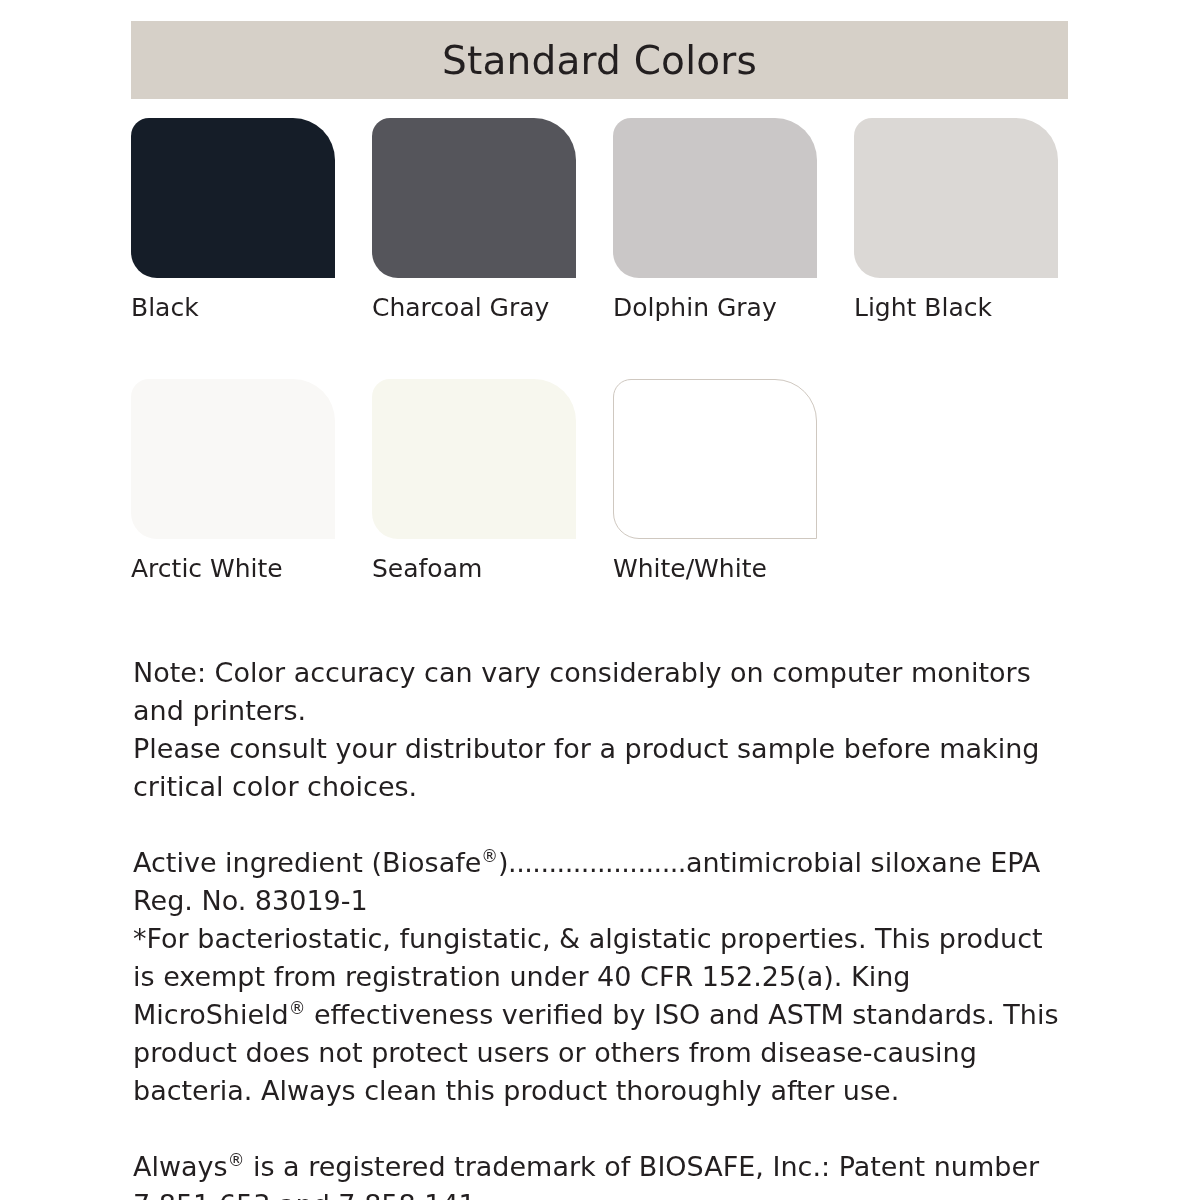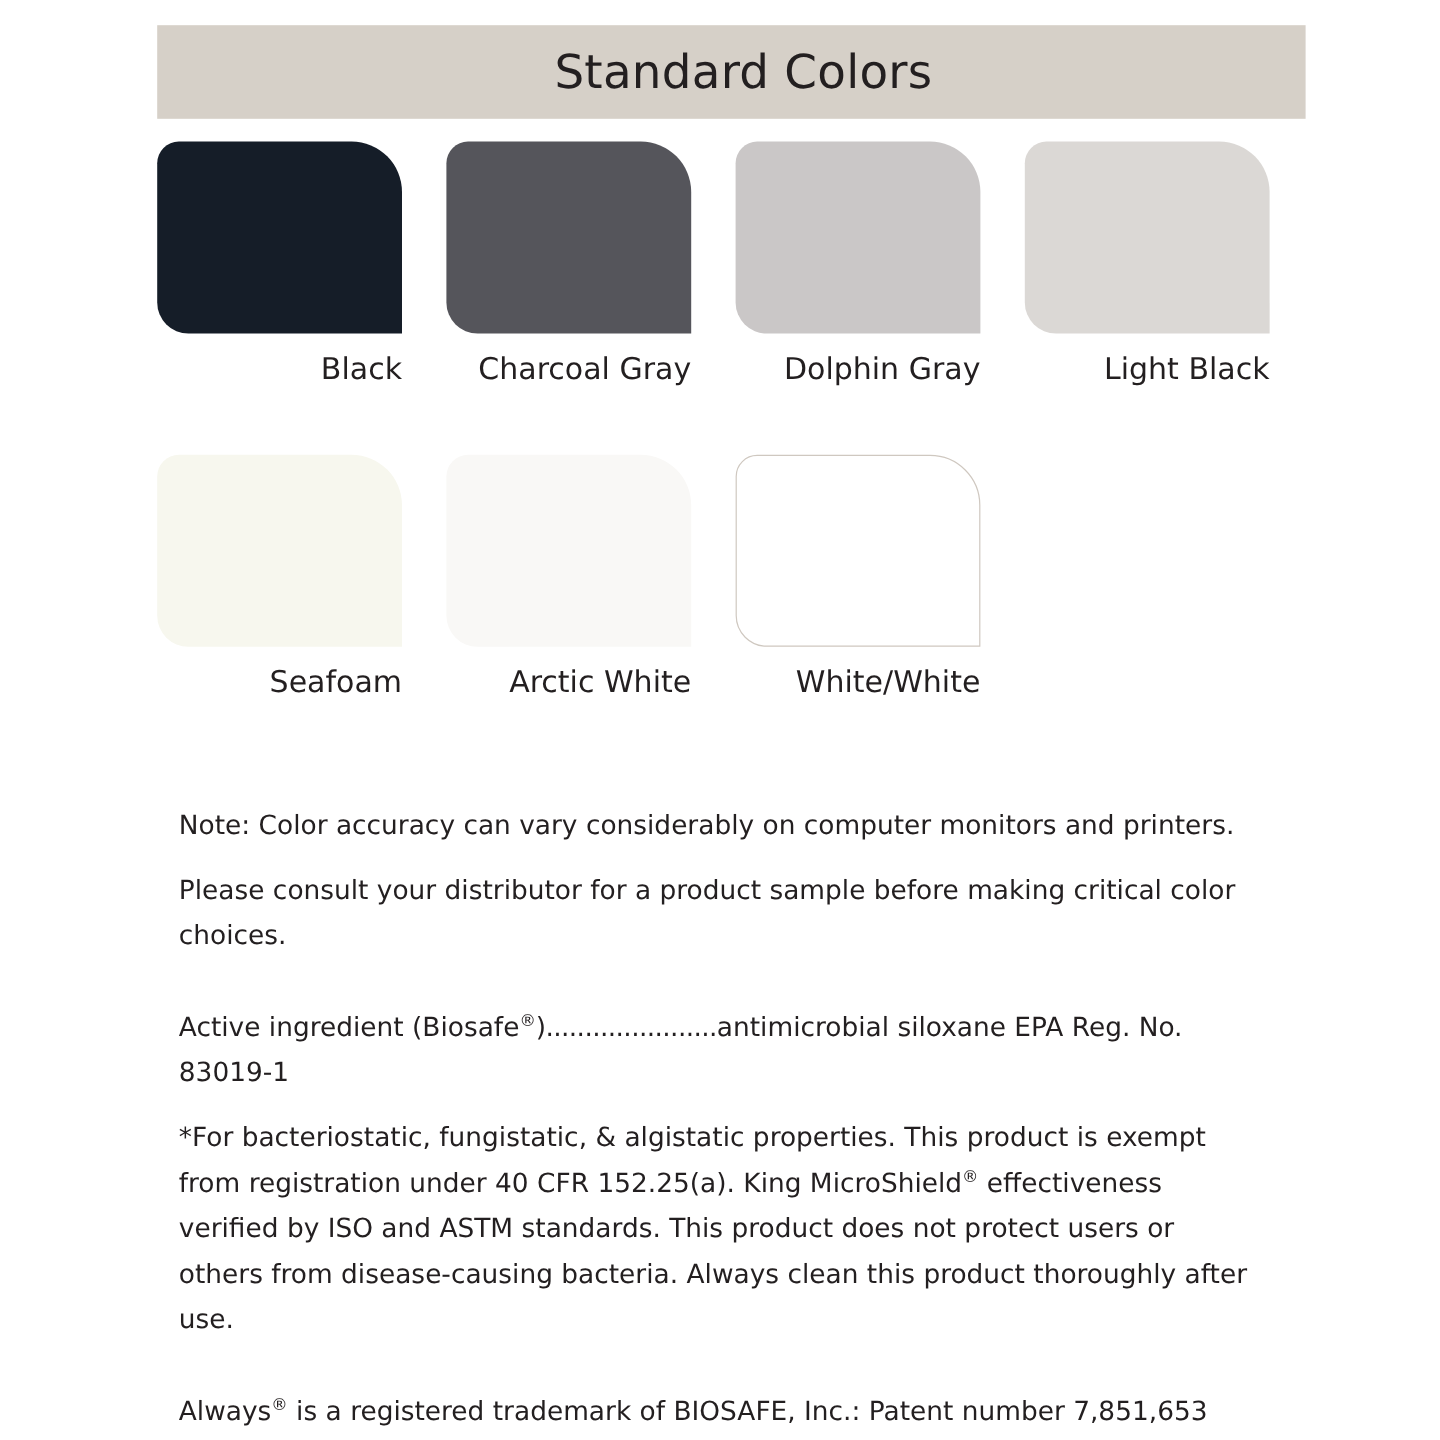--- a/index.html
+++ b/index.html
@@ -26,21 +26,20 @@
   .title-banner {
     position: absolute;
     left: 131px;
     top: 21px;
     width: 937px;
     height: 78px;
     background: #d6d0c8;
     display: flex;
     align-items: center;
     justify-content: center;
-    padding-left: 20px;
   }
   .title-text {
     font-size: 39px;
     font-weight: 400;
     color: #231f20;
     letter-spacing: 0.2px;
     line-height: 1;
   }
 
   
@@ -55,21 +54,21 @@
     gap: 37px;
     margin-bottom: 0;
   }
   .swatch-row.row-2 {
     margin-top: 57px;
   }
   .swatch-cell {
     width: 204px;
     display: flex;
     flex-direction: column;
-    align-items: flex-end;
+    align-items: flex-start;
   }
   .swatch-chip {
     width: 204px;
     height: 160px;
     
     border-radius: 18px 42px 0px 26px;
     box-sizing: border-box;
   }
   .swatch-chip.bordered {
     border: 1px solid #cfc8c0;
@@ -84,22 +83,22 @@
   }
 
   
   .copy {
     position: absolute;
     left: 133px;
     top: 654px;
     width: 932px;
   }
   .copy p {
-    margin: 16px;
-    font-size: 22px;
+    margin: 0;
+    font-size: 27px;
     line-height: 38px;
     color: #231f20;
     font-weight: 400;
   }
   .copy p.block-gap {
     margin-top: 38px;
   }
   .copy sup {
     font-size: 0.62em;
     vertical-align: super;
@@ -134,26 +133,26 @@
         <div class="swatch-label">Dolphin Gray</div>
       </div>
       <div class="swatch-cell">
         <div class="swatch-chip" style="background: rgb(219, 216, 213);"></div>
         <div class="swatch-label">Light Black</div>
       </div>
     </div>
 
     <div class="swatch-row row-2">
       <div class="swatch-cell">
+        <div class="swatch-chip" style="background: rgb(249, 248, 246);"></div>
+        <div class="swatch-label">Arctic White</div>
+      </div>
+      <div class="swatch-cell">
         <div class="swatch-chip" style="background: rgb(247, 247, 238);"></div>
         <div class="swatch-label">Seafoam</div>
-      </div>
-      <div class="swatch-cell">
-        <div class="swatch-chip" style="background: rgb(249, 248, 246);"></div>
-        <div class="swatch-label">Arctic White</div>
       </div>
       <div class="swatch-cell">
         <div class="swatch-chip bordered" style="background: rgb(255, 255, 255);"></div>
         <div class="swatch-label">White/White</div>
       </div>
     </div>
 
   </div>
 
   <div class="copy">

